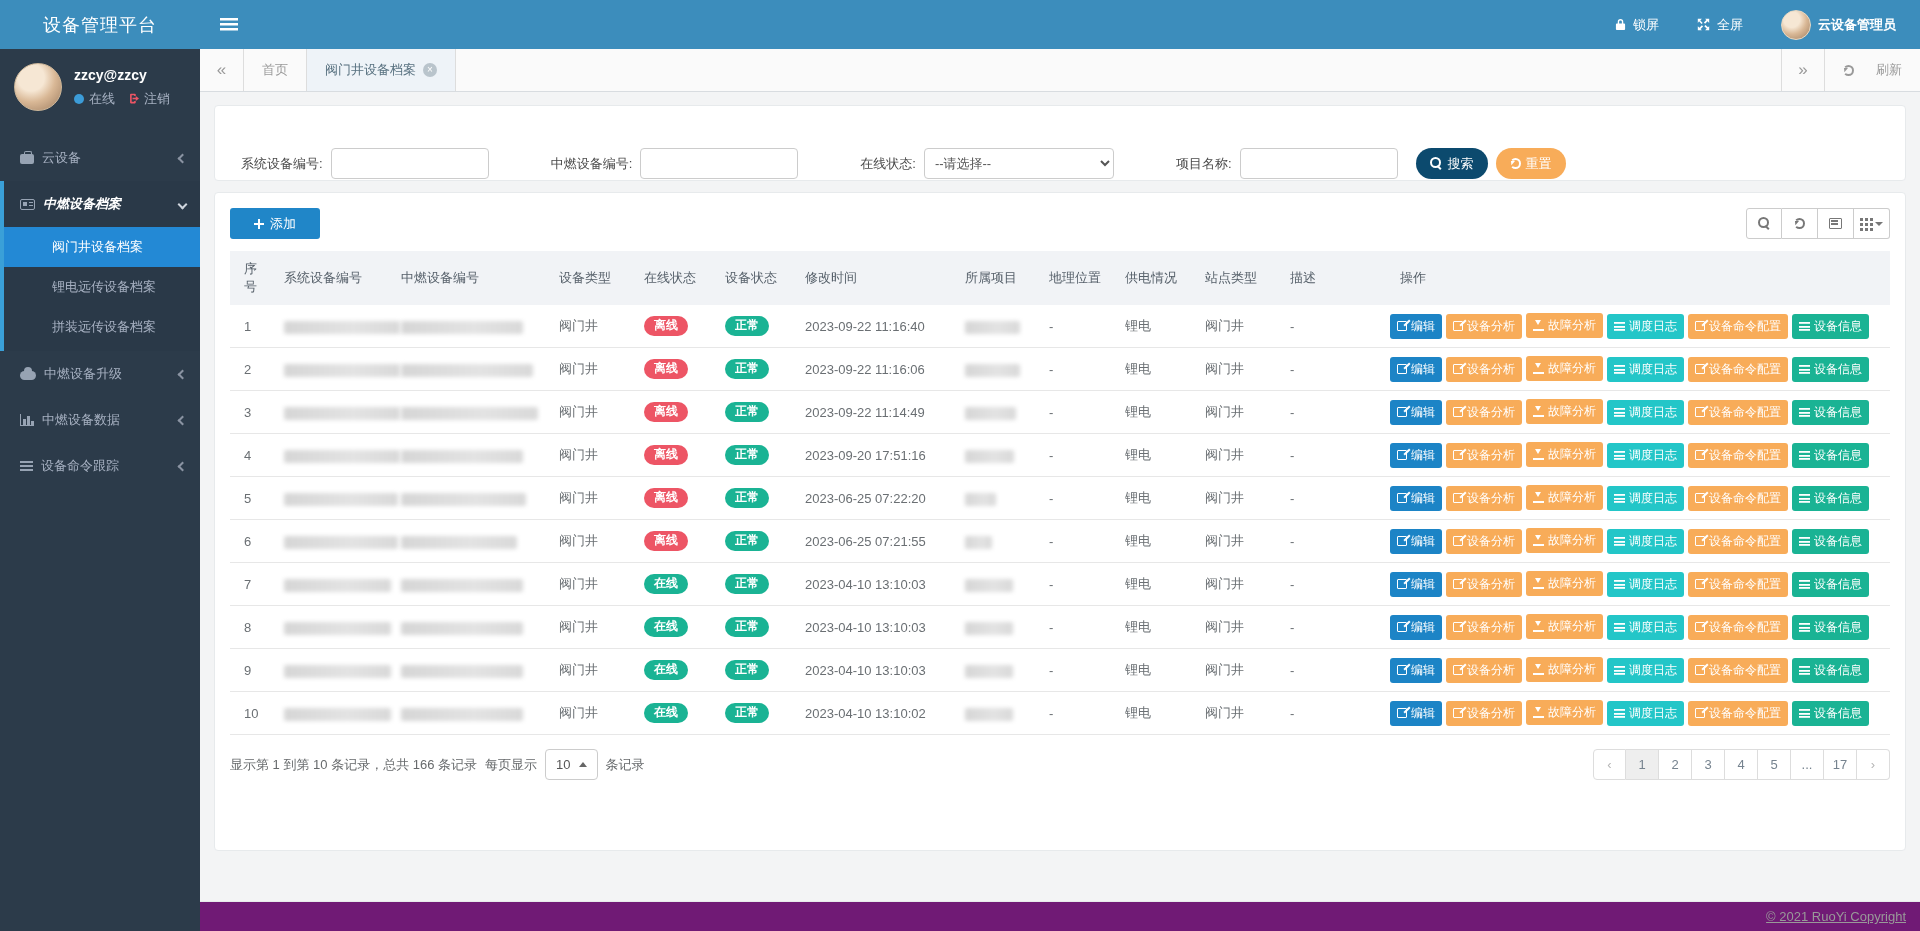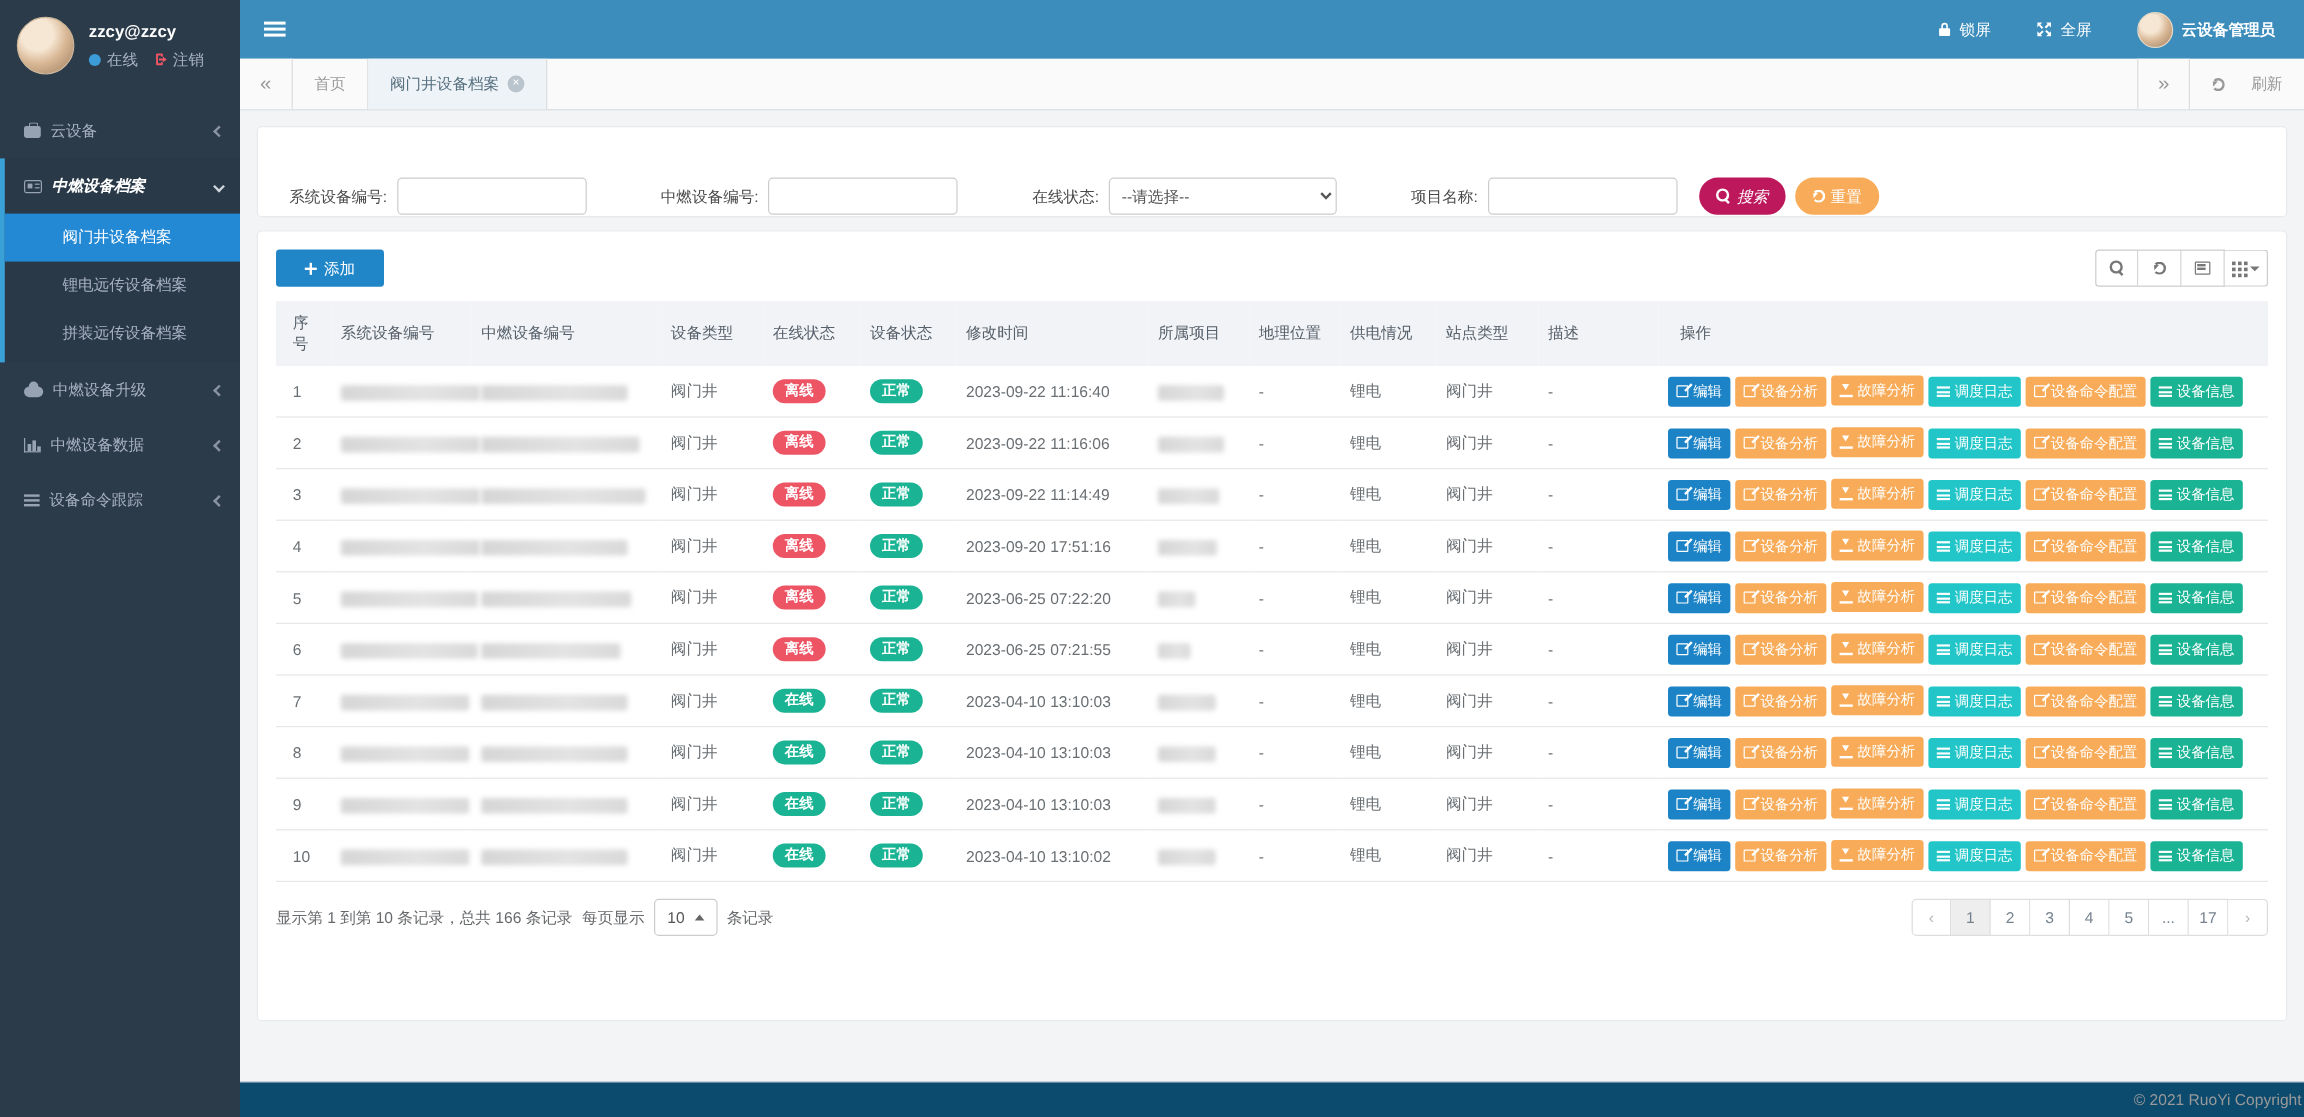--- a/index.html
+++ b/index.html
@@ -103,21 +103,21 @@
   .search-card { height:76px; display:flex; align-items:center; padding:0 26px; margin-bottom:11px; }
   .form-row { display:flex; align-items:center; width:100%;margin-top:41px; }
   .form-row label { color:#4a4a4a; margin-right:8px; }
   .form-row input[type=text] { width:158px; height:31px; border:1px solid #ccc; border-radius:4px; padding:0 8px;
     font-size:13px; color:#555; outline:none; }
   .form-row select { width:190px; height:31px; border:1px solid #ccc; border-radius:4px; padding:0 6px;
     font-size:13px; color:#555; background:#fff; }
   .fgap { width:62px; flex:none; }
   .btn-pill { height:31px; border:none; border-radius:16px; color:#fff; font-size:13px; padding:0 14px;
     display:inline-flex; align-items:center; gap:5px; cursor:pointer; }
-  .btn-search { background:#be185d; margin-left:18px;font-style:italic; }
+  .btn-search { background:#0c4a6e; margin-left:18px; }
   .btn-reset { background:#f8ac59; margin-left:8px; }
 
   .table-card { padding:15px 15px 70px 15px; }
   .table-toolbar { display:flex; align-items:center; justify-content:space-between; margin-bottom:12px; }
   .btn-add { height:31px; background:#2086c8; border:none; border-radius:3px; color:#fff; font-size:13px;
     padding:0 24px; display:inline-flex; align-items:center; gap:6px; cursor:pointer; }
   .toolbar-group { display:flex; }
   .tg-btn { width:36px; height:31px; background:#fff; border:1px solid #ccc; border-left:none;
     display:flex; align-items:center; justify-content:center; gap:3px; color:#777; cursor:pointer; }
   .tg-btn:first-child { border-left:1px solid #ccc; border-radius:3px 0 0 3px; }
@@ -160,29 +160,30 @@
     height:31px; padding:0 10px; cursor:pointer; color:#555; }
   .caret-up { width:0; height:0; border:4px solid transparent; border-bottom:5px solid #666; margin-bottom:4px; }
   .pager { display:flex; list-style:none; }
   .pager li { min-width:33px; height:31px; background:#fff; border:1px solid #ddd; border-left:none;
     display:flex; align-items:center; justify-content:center; color:#76838f; cursor:pointer; padding:0 6px; }
   .pager li:first-child { border-left:1px solid #ddd; border-radius:4px 0 0 4px; }
   .pager li:last-child { border-radius:0 4px 4px 0; }
   .pager li.active { background:#eee; }
   .pager li.nav { color:#b5b5b5; }
 
-  .footer { height:30px; background:#0c4a6e; border-top:1px solid #e7eaec; flex:none;
-    display:flex; align-items:center; justify-content:flex-end; padding-right:2px; color:#999; }
+  .footer { height:30px; background:#701a75; border-top:1px solid #e7eaec; flex:none;
+    display:flex; align-items:center; justify-content:flex-end; padding-right:14px; color:#999;text-decoration:underline; }
 </style>
 </head>
 <body>
 
 <div class="app">
 
   <aside class="sidebar">
+    <div class="logo">设备管理平台</div>
     <div class="user-panel">
       <div class="avatar"></div>
       <div>
         <div class="user-name">zzcy@zzcy</div>
         <div class="user-status">
           <span class="dot"></span>
           <span>在线</span>
           <span style="display:inline-flex;margin-left:6px;">
             <svg width="13" height="13" viewBox="0 0 16 16" fill="#ed5565">
                 <path d="M6 2h5a1 1 0 0 1 1 1v2h-2V4H7v8h3v-1h2v2a1 1 0 0 1-1 1H6a1 1 0 0 1-1-1V3a1 1 0 0 1 1-1zm6 3l4 3-4 3V9H8V7h4V5z"></path>

